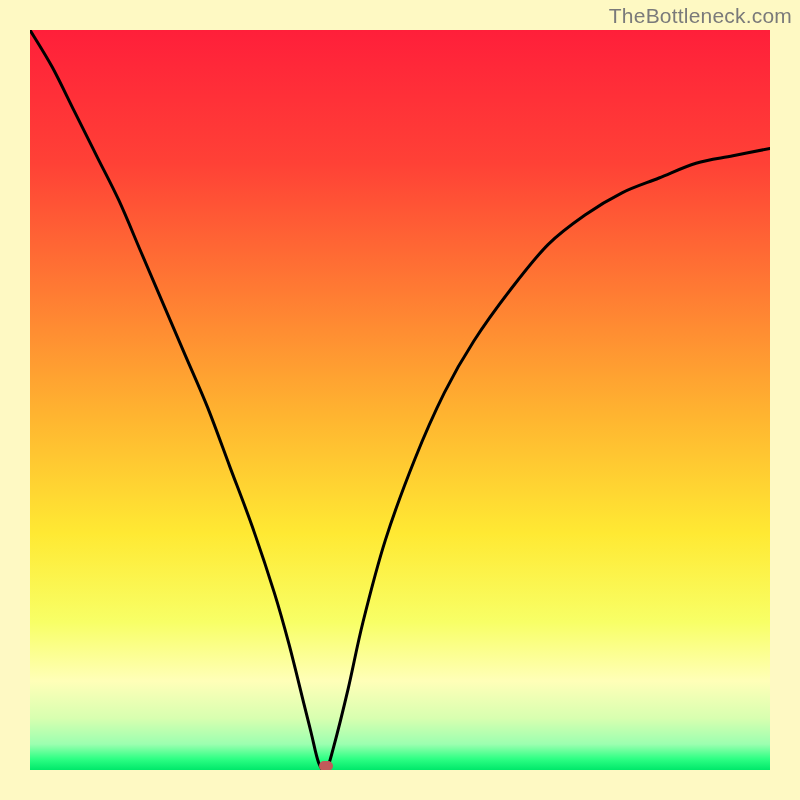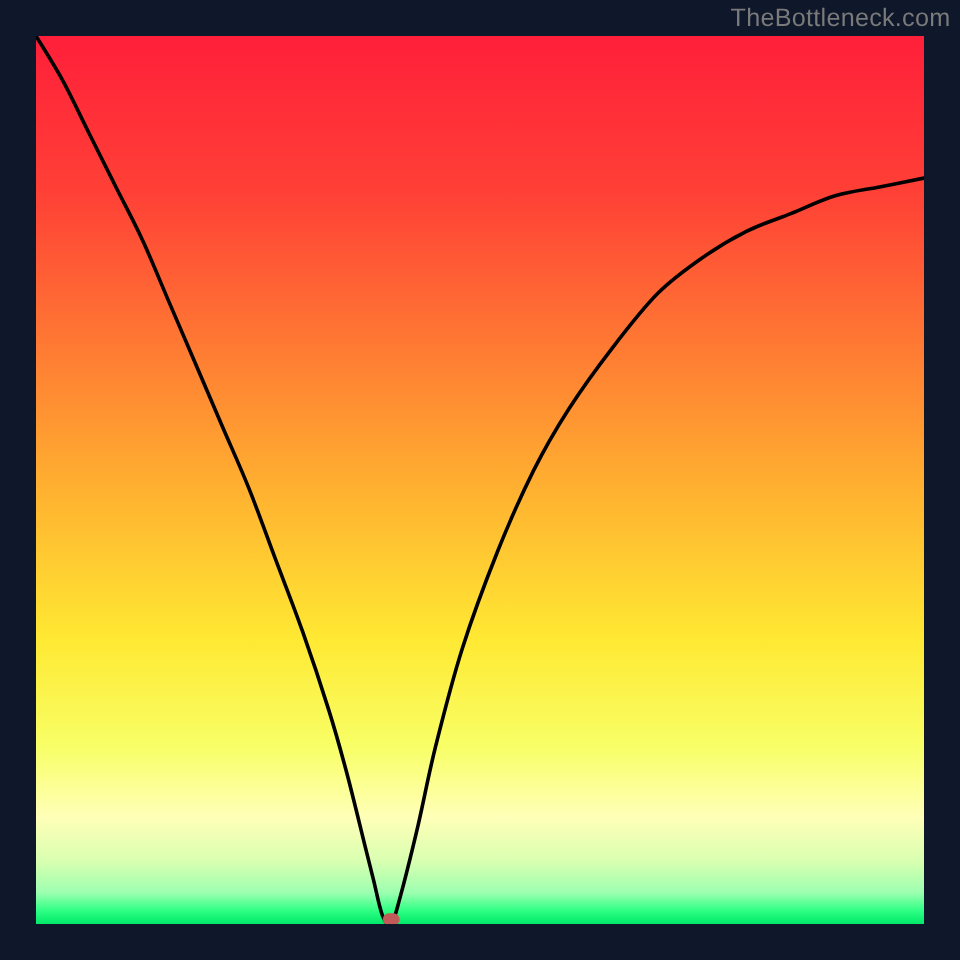--- a/index.html
+++ b/index.html
@@ -8,21 +8,21 @@
     width: 800px;
     height: 800px;
     background: #000;
     font-family: Arial, Helvetica, sans-serif;
     overflow: hidden;
   }
   .frame {
     position: relative;
     width: 800px;
     height: 800px;
-    background: #0f172a;
+    background: #fef9c3;
   }
   .plot-area {
     position: absolute;
     left: 30px;
     top: 30px;
     width: 740px;
     height: 740px;
     overflow: hidden;
   }
   .gradient {

